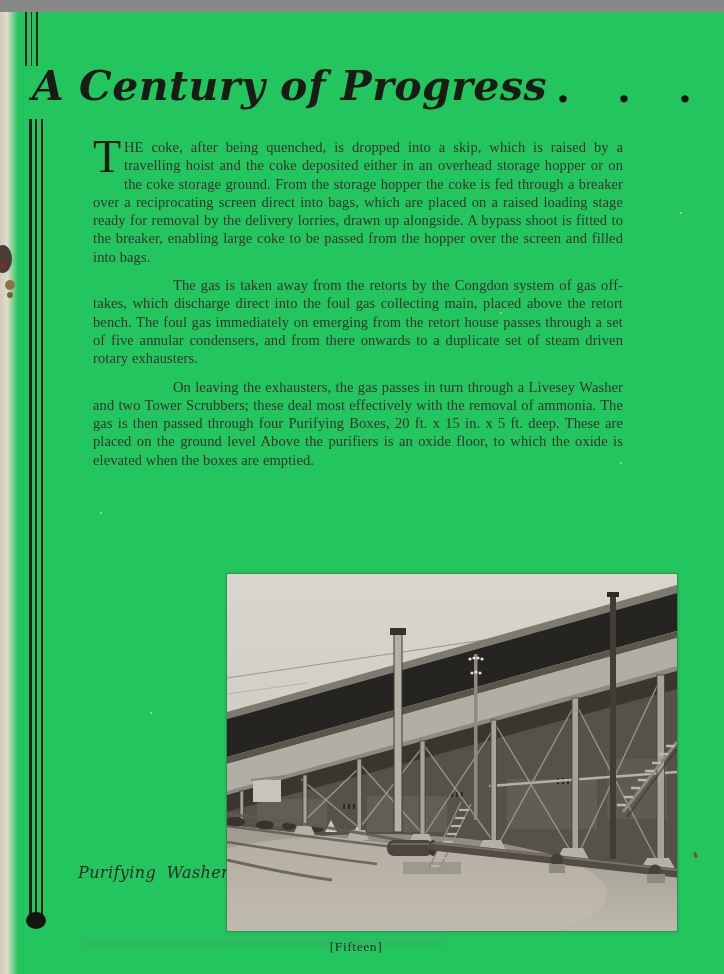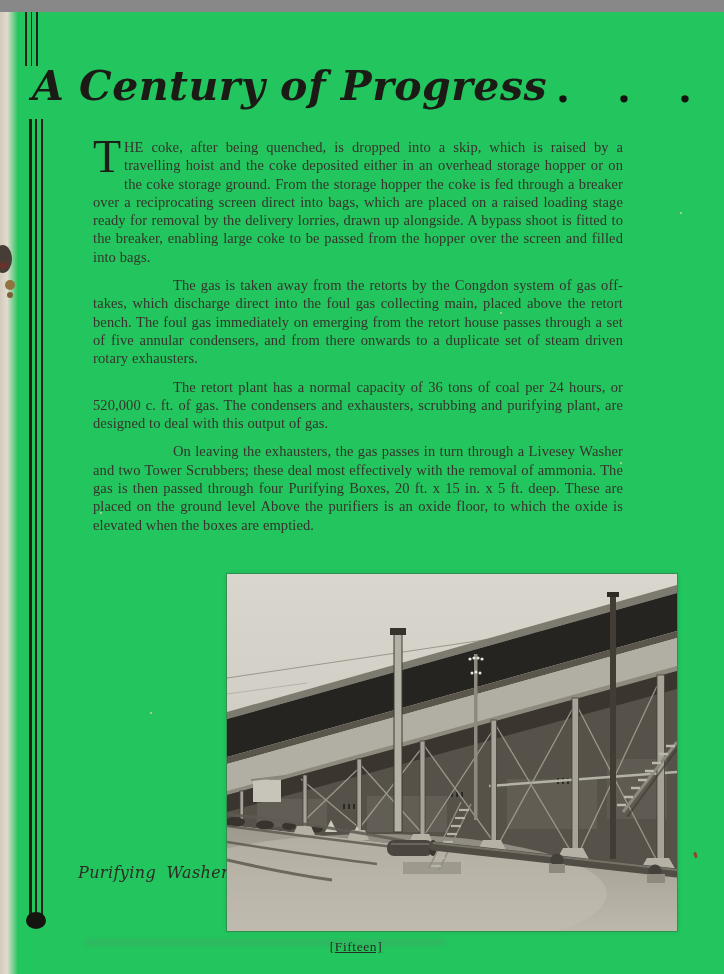--- a/index.html
+++ b/index.html
@@ -48,21 +48,21 @@
   .body-text{position:absolute;left:93px;top:126px;width:530px;
     font-size:14.5px;line-height:18.3px;text-align:justify;letter-spacing:.1px;}
   .body-text p{margin:0 0 10px 0;}
   .body-text p.indent{text-indent:80px;}
   .dropcap{float:left;font-size:46px;line-height:35px;height:36px;width:26px;
     margin:1px 5px 0 0;color:#1e1c17;font-family:"Liberation Serif",serif;}
   
   .caption{position:absolute;left:78px;top:851px;font-family:"DejaVu Serif",serif;
     font-style:italic;font-size:16px;letter-spacing:.4px;word-spacing:5px;color:#2e2b25;}
   .folio{position:absolute;left:0;top:927px;width:712px;text-align:center;
-    font-size:13.5px;letter-spacing:.6px;color:#2c2a24;text-decoration:underline;}
+    font-size:13.5px;letter-spacing:.6px;color:#2c2a24;}
   
   .photo{position:absolute;left:227px;top:562px;width:450px;height:357px;
     outline:1px solid rgba(70,64,52,.30);box-shadow:0 0 4px rgba(60,55,45,.25);}
   .photo svg{display:block;width:100%;height:100%;}
 </style>
 </head>
 <body>
 
 <div class="page">
 
@@ -89,21 +89,20 @@
   <div class="title">A Century of Progress</div>
   <div class="title-dots">
     <span>.</span>
     <span>.</span>
     <span>.</span>
   </div>
 
   <div class="body-text">
     <p><span class="dropcap">T</span><span>HE coke, after being quenched, is dropped into a skip, which is raised by a travelling hoist and the coke deposited either in an overhead storage hopper or on the coke storage ground.  From the storage hopper the coke is fed through a breaker over a reciprocating screen direct into bags, which are placed on a raised loading stage ready for removal by the delivery lorries, drawn up alongside.  A bypass shoot is fitted to the breaker, enabling large coke to be passed from the hopper over the screen and filled into bags.</span></p>
     <p class="indent">The gas is taken away from the retorts by the Congdon system of gas off-takes, which discharge direct into the foul gas collecting main, placed above the retort bench.  The foul gas immediately on emerging from the retort house passes through a set of five annular condensers, and from there onwards to a duplicate set of steam driven rotary exhausters.</p>
-    <p class="indent">The retort plant has a normal capacity of 36 tons of coal per 24 hours, or 520,000 c. ft. of gas.  The condensers and exhausters, scrubbing and purifying plant, are designed to deal with this output of gas.</p>
     <p class="indent">On leaving the exhausters, the gas passes in turn through a Livesey Washer and two Tower Scrubbers; these deal most effectively with the removal of ammonia.  The gas is then passed through four Purifying Boxes, 20 ft. x 15 in. x 5 ft. deep.  These are placed on the ground level  Above the purifiers is an oxide floor, to which the oxide is elevated when the boxes are emptied.</p>
   </div>
 
   <div class="caption">Purifying Washer.</div>
 
   <div class="photo">
     <svg viewBox="0 0 450 357" preserveAspectRatio="none">
       <defs>
         <linearGradient id="gsky" x1="0" y1="0" x2="0" y2="1">
           <stop offset="0" stop-color="#d9d6ce"></stop>

